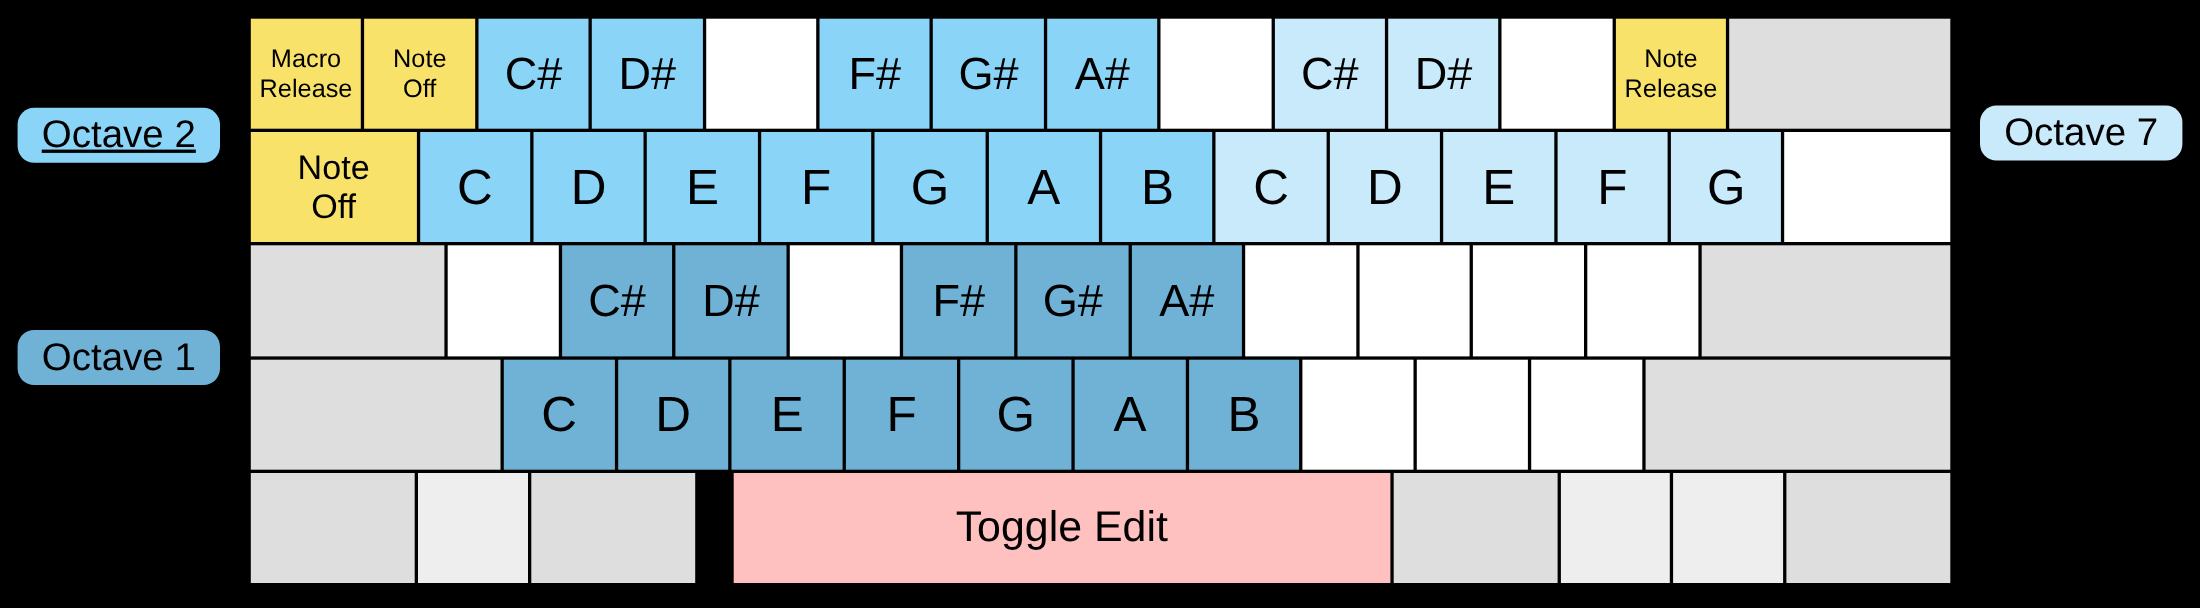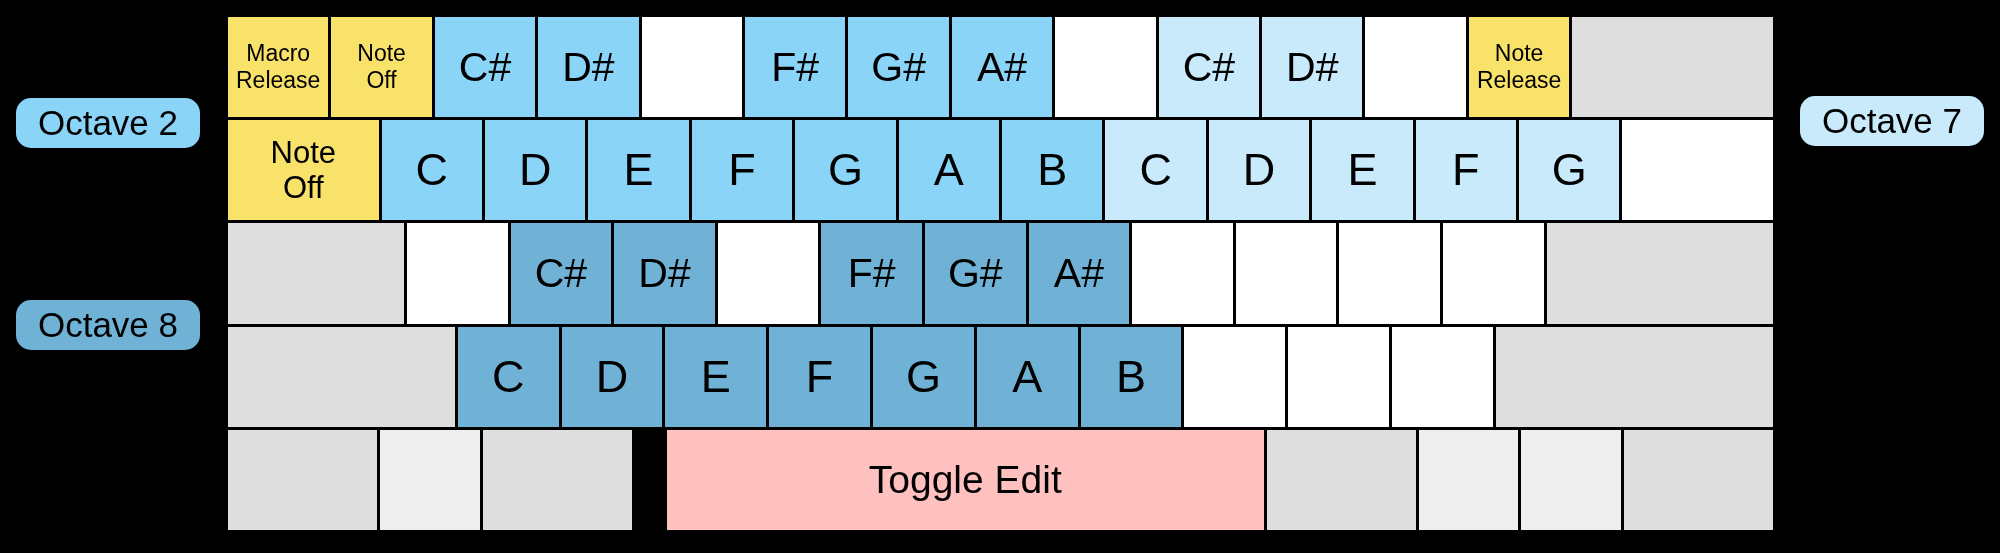--- a/index.html
+++ b/index.html
@@ -45,23 +45,23 @@
   }
   .sz-note{font-size:45px;}
   .sz-sharp{font-size:41px;}
   .sz-small{font-size:23px;line-height:1.2;}
   .sz-tab{font-size:31px;line-height:1.15;}
   .sz-space{font-size:39px;margin-left:32px;}
 </style>
 </head>
 <body>
 
-<div class="pill" id="pill-octave2" style="background: rgb(138, 212, 248);">Octave 2</div>
+<div class="pill" id="pill-octave2" style="background: rgb(138, 212, 248); text-decoration: underline;">Octave 2</div>
 
-<div class="pill" id="pill-octave1" style="background: rgb(111, 178, 213);">Octave 8</div>
+<div class="pill" id="pill-octave1" style="background: rgb(111, 178, 213);">Octave 1</div>
 
 <div class="pill" id="pill-octave3" style="background: rgb(201, 234, 251);">Octave 7</div>
 
 <div class="keyboard">
     <div class="kb-row">
       <div class="key sz-small" style="flex-grow: 1; background: rgb(248, 226, 106);">Macro
 Release</div>
       <div class="key sz-small" style="flex-grow: 1; background: rgb(248, 226, 106);">Note
 Off</div>
       <div class="key sz-sharp" style="flex-grow: 1; background: rgb(138, 212, 248);">C#</div>

